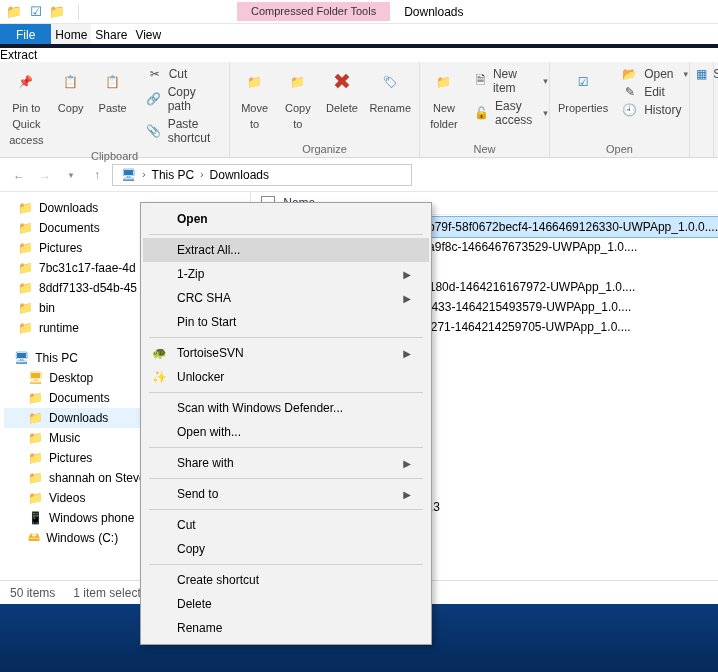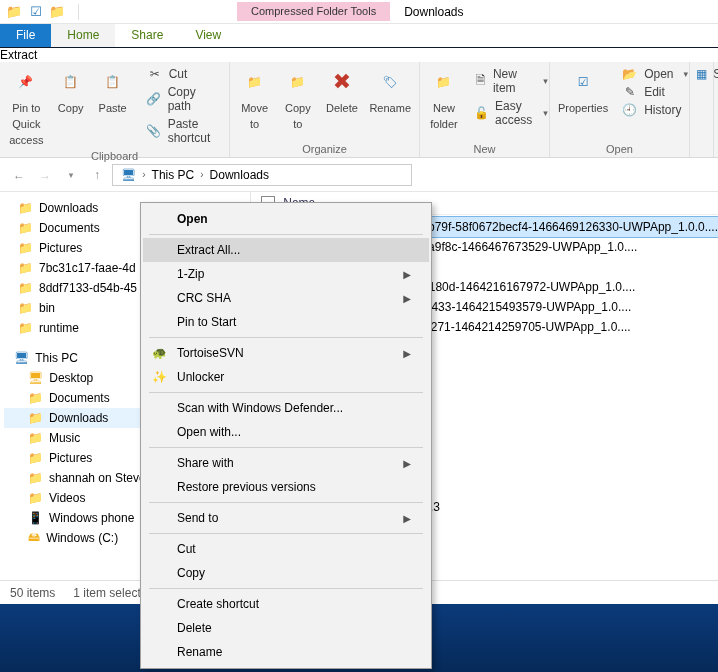--- a/index.html
+++ b/index.html
@@ -5,23 +5,23 @@
   * { margin: 0; padding: 0; box-sizing: border-box; font-family: "Segoe UI", Tahoma, sans-serif; font-size: 12px; }
   body { width: 718px; height: 672px; background: #fff; overflow: hidden; position: relative; }
   
   .titlebar { height: 24px; display: flex; align-items: center; background: #fff; border-bottom: 1px solid #e6e6e6; }
   .titlebar .qat { display: flex; gap: 8px; padding: 0 6px; align-items: center; }
   .titlebar .qat span { color: #555; font-size: 13px; }
   .titlebar .sep { width: 1px; height: 16px; background: #e0e0e0; margin: 0 4px; }
   .context-tab { margin-left: 148px; background: #f6c7d9; color: #333; padding: 3px 14px 4px; font-size: 11px; }
   .window-title { margin-left: 14px; font-size: 12px; color: #000; }
   
-  .tabrow { display: flex; align-items: stretch; background: #fff; border-bottom: 1px solid #0f172a; height: 24px; }
+  .tabrow { display: flex; align-items: stretch; background: #fff; border-bottom: 4px solid #0f172a; height: 24px; }
   .tabrow .file-tab { background: #1979ca; color: #fff; padding: 4px 16px; }
-  .tabrow .tab { padding: 4px 16px; color: #4d7c0f; }
+  .tabrow .tab { padding: 4px 4px; color: #000000; }
   .tabrow .tab.active { background: #f3f3f3; }
   
   .ribbon { display: flex; background: #f3f3f3; border-bottom: 1px solid #d9d9d9; height: 96px; }
   .group { border-right: 1px solid #e0e0e0; padding: 4px 8px 2px; display: flex; flex-direction: column; justify-content: space-between; }
   .group .row { display: flex; align-items: flex-start; gap: 10px; }
   .gname { text-align: center; color: #666; font-size: 11px; padding-top: 2px; }
   .bigbtn { display: flex; flex-direction: column; align-items: center; gap: 2px; width: 50px; cursor:pointer;}
   .bigbtn .lbl { text-align: center; font-size: 11px; line-height: 16px; color:#444;}
   .iconbox { width: 32px; height: 32px; display:flex; align-items:center; justify-content:center; }
   .smallbtns { display:flex; flex-direction:column; gap:2px; }
@@ -407,23 +407,20 @@
       <span>Scan with Windows Defender...</span>
     </div>
   <div class="mi">
       <span>Open with...</span>
     </div>
   <hr>
   <div class="mi">
       <span>Share with</span>
       <span class="arrow">▶</span>
     </div>
-  <div class="mi">
-      <span>Restore previous versions</span>
-    </div>
   <hr>
   <div class="mi">
       <span>Send to</span>
       <span class="arrow">▶</span>
     </div>
   <hr>
   <div class="mi">
       <span>Cut</span>
     </div>
   <div class="mi">

